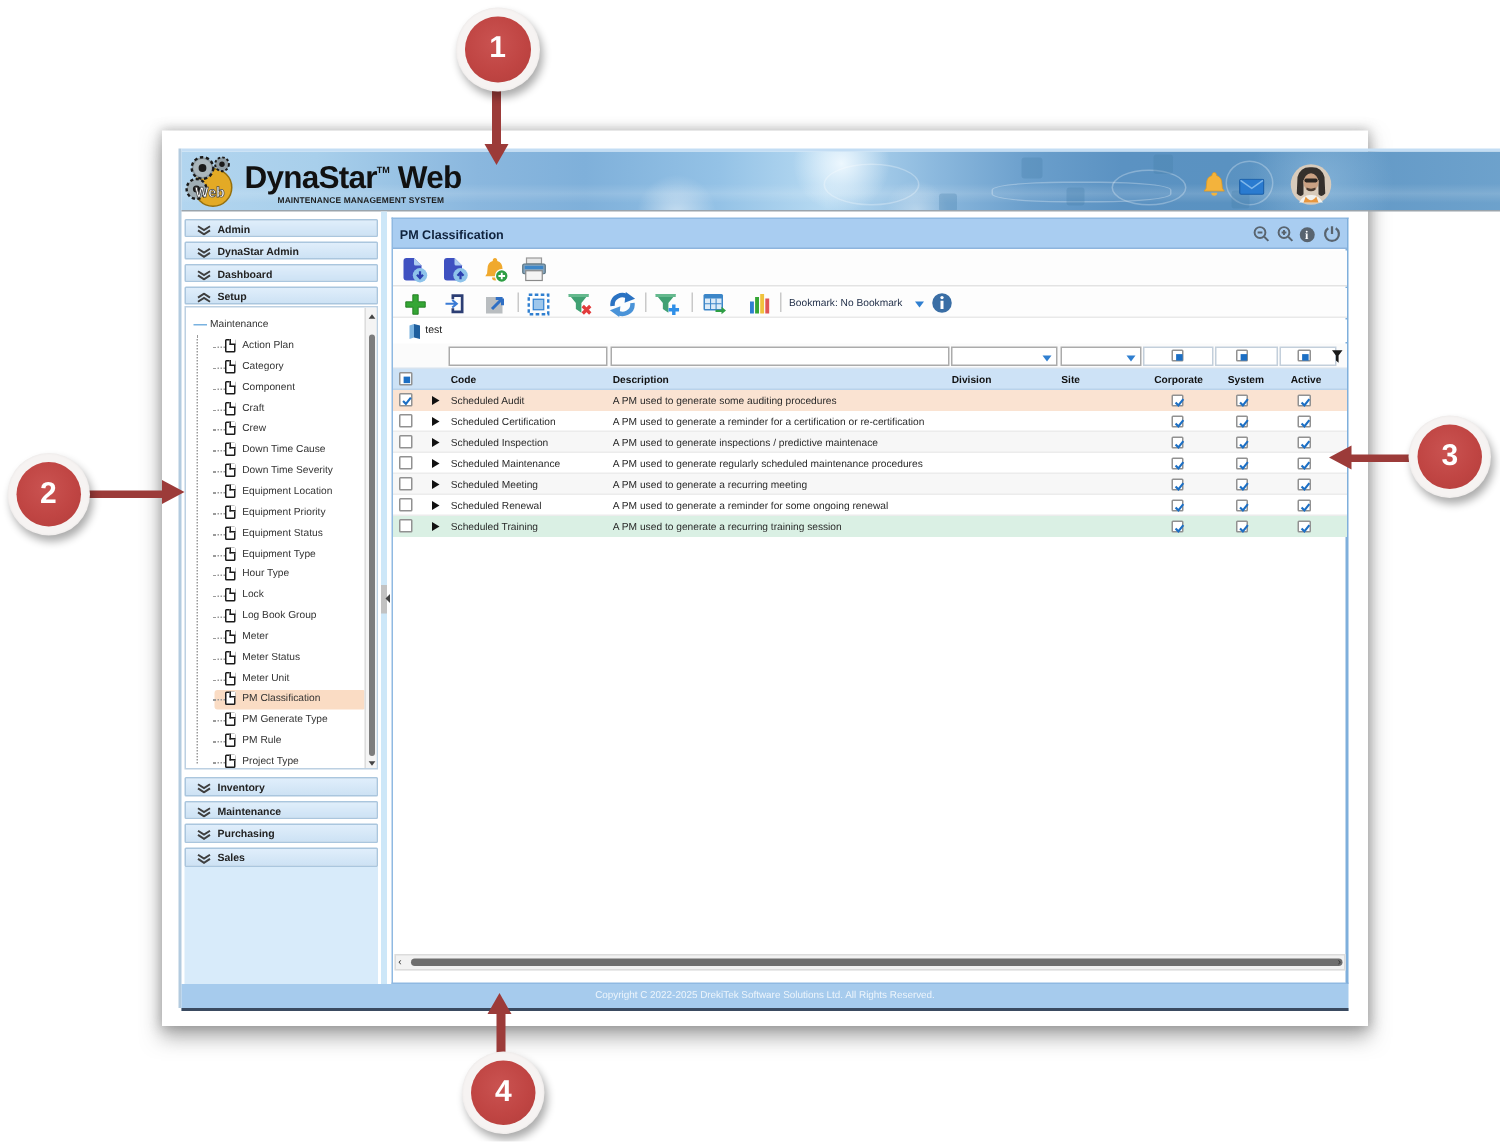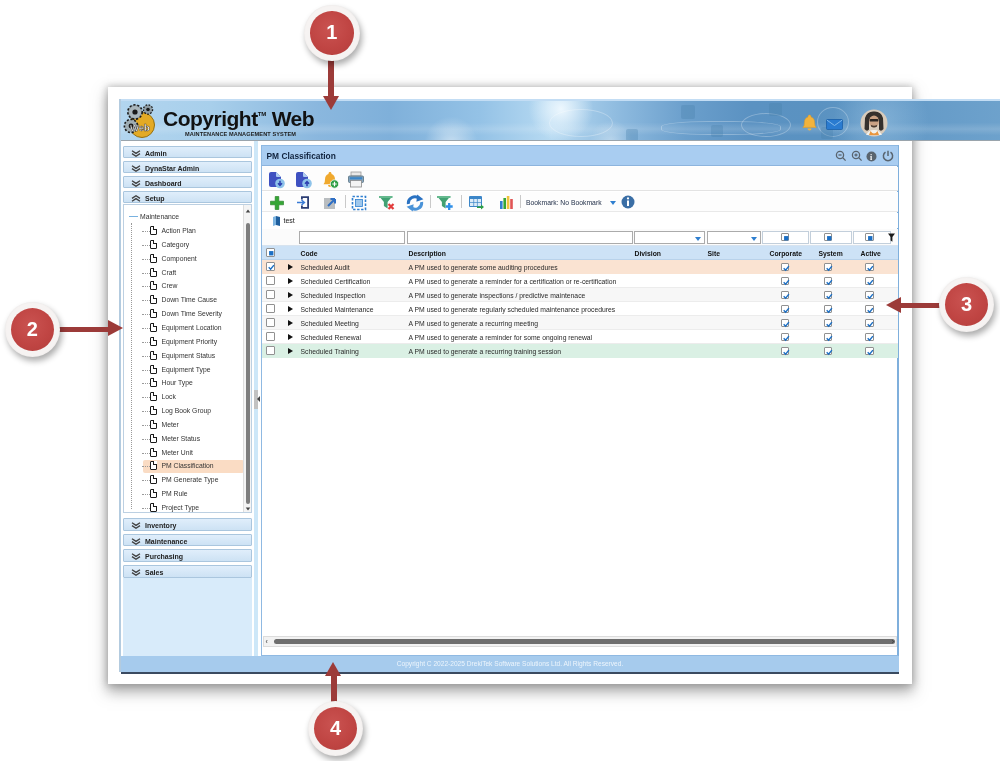--- a/index.html
+++ b/index.html
@@ -123,21 +123,21 @@
         <circle cx="12" cy="10" r="7.2" fill="#8e9ca4" stroke="#1a1a1a" stroke-width="1.6" stroke-dasharray="2.2 1.8"></circle>
         <circle cx="12" cy="10" r="6" fill="#aab6bc"></circle>
         <circle cx="12" cy="10" r="2.6" fill="#1a1a1a"></circle>
         <circle cx="25" cy="7.5" r="4.6" fill="#8e9ca4" stroke="#1a1a1a" stroke-width="1.3" stroke-dasharray="1.7 1.4"></circle>
         <circle cx="25" cy="7.5" r="1.8" fill="#1a1a1a"></circle>
         <circle cx="8" cy="24" r="6.6" fill="#9fadb4" stroke="#1a1a1a" stroke-width="1.6" stroke-dasharray="2.1 1.7"></circle>
         <circle cx="8" cy="24" r="2.4" fill="#1a1a1a"></circle>
         <text x="7" y="29" font-family="Liberation Sans" font-size="9.5" font-weight="bold" fill="#fff" stroke="#444" stroke-width="0.5">Web</text>
       </svg>
       <div id="brand">
-        <span class="big">Copyright</span><span class="tm">TM</span><span class="big"> Web</span>
+        <span class="big">DynaStar</span><span class="tm">TM</span><span class="big"> Web</span>
         <div class="sub">MAINTENANCE MANAGEMENT SYSTEM</div>
       </div>
 
       <svg class="abs" style="left:681px;top:13px;" width="15" height="17" viewBox="0 0 15 17">
         <path d="M7.5 1 C8.4 1 9 1.7 9 2.6 L9 3 C11.4 3.7 12.6 5.8 12.6 8.4 L12.9 11.5 L14.2 13.4 L0.8 13.4 L2.1 11.5 L2.4 8.4 C2.4 5.8 3.6 3.7 6 3 L6 2.6 C6 1.7 6.6 1 7.5 1 Z" fill="#f3b33c" stroke="#e09a20" stroke-width="0.5"></path>
         <path d="M5.5 14.5 a2 2 0 0 0 4 0 Z" fill="#f3b33c"></path>
       </svg>
 
       <svg class="abs" style="left:705px;top:18px;" width="17" height="11" viewBox="0 0 17 11">
         <rect x="0.5" y="0.5" width="16" height="10" rx="1" fill="#2a7bd0"></rect>

